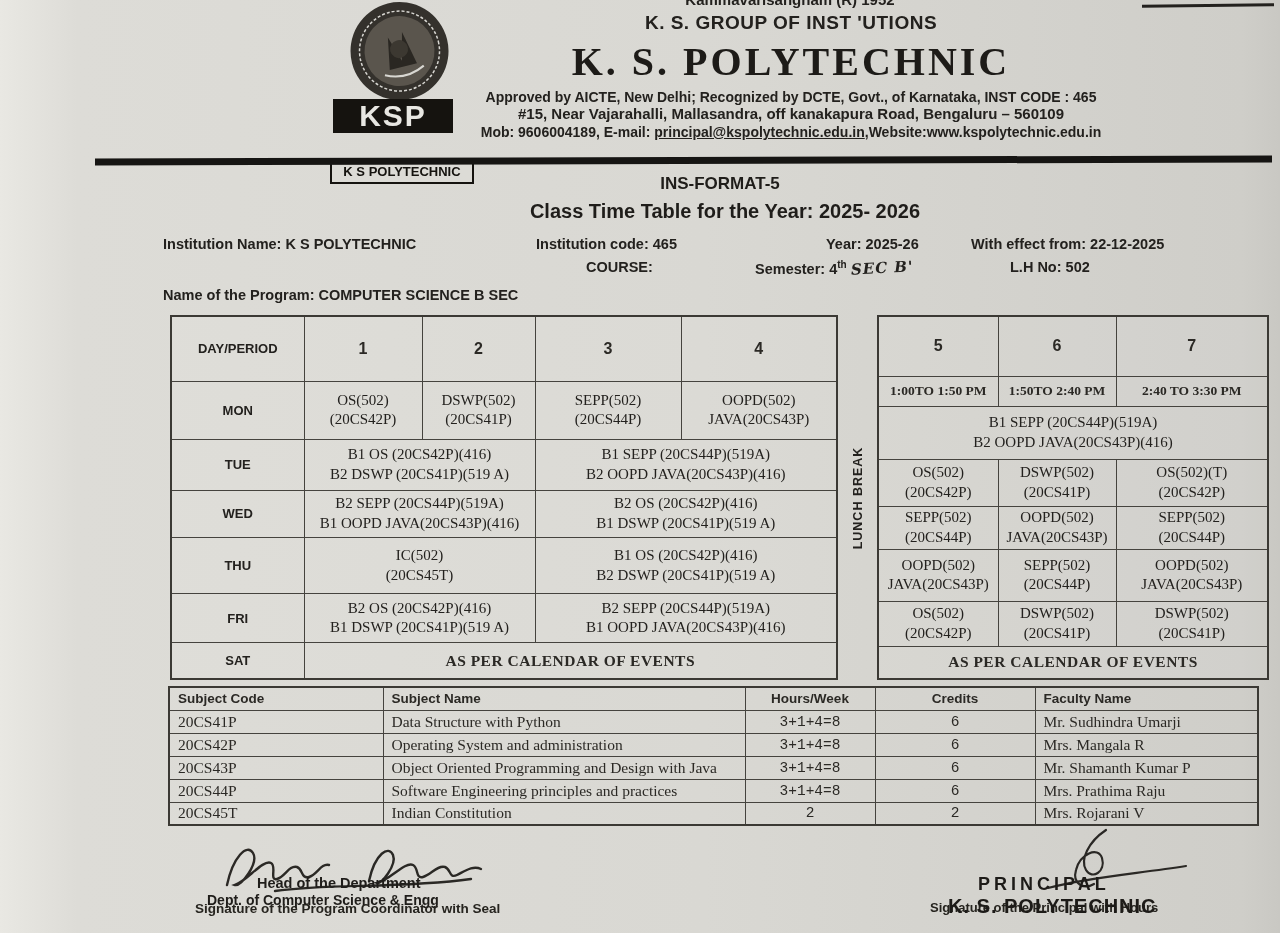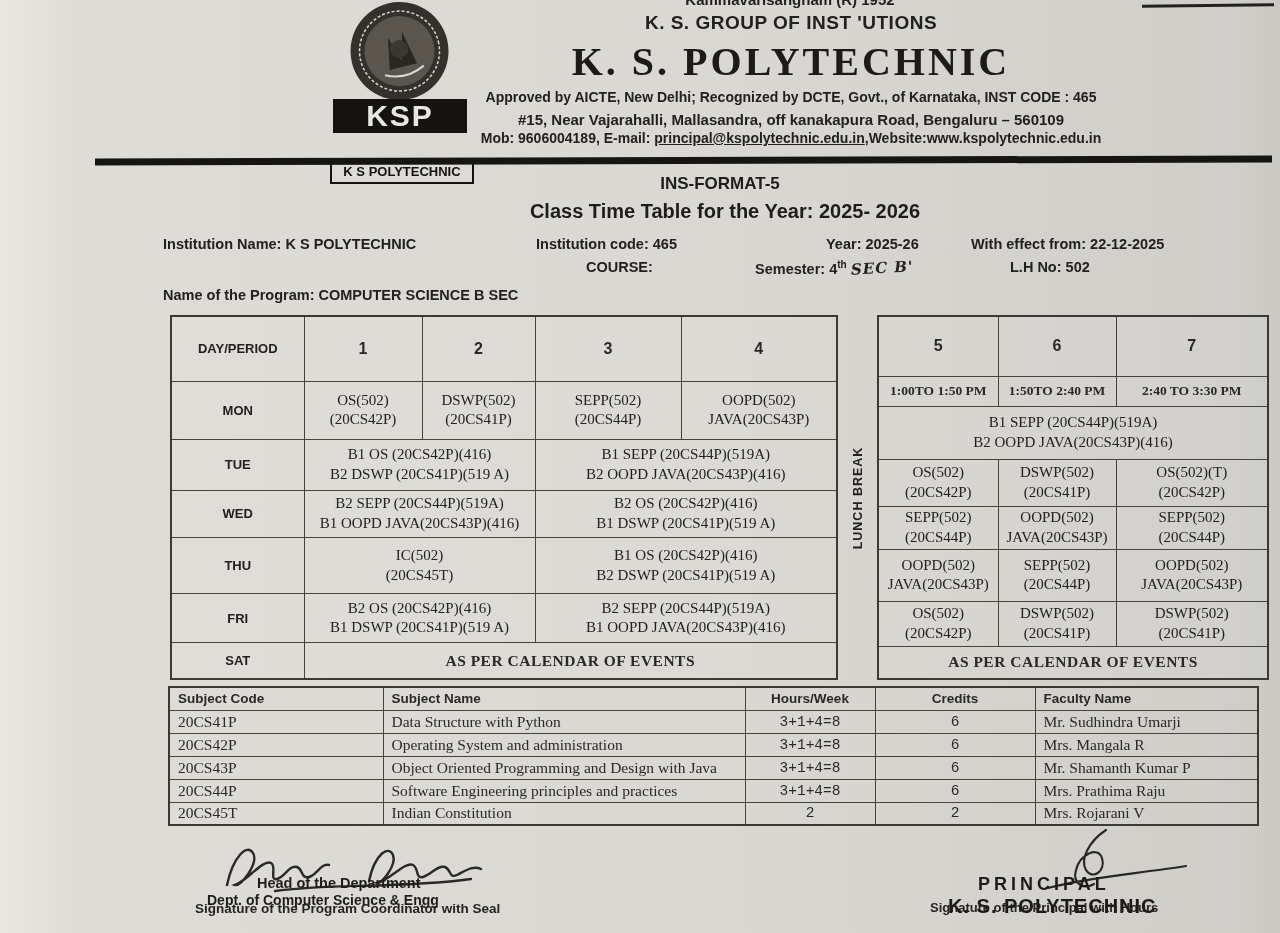--- a/index.html
+++ b/index.html
@@ -9,26 +9,26 @@
     font-family:"Liberation Sans",sans-serif;color:#2b2925;
   }
   .abs{position:absolute;}
   
   .top-cut{top:-9px;left:440px;width:700px;text-align:center;font-weight:bold;font-size:15px;color:#23211e;}
   .top-right-line{top:4px;left:1142px;width:132px;height:3px;background:#23211e;transform:rotate(-0.6deg);}
   .hdrblock{left:420px;top:0;width:742px;text-align:center;}
   .group-name{margin-top:12px;font-size:19px;font-weight:bold;letter-spacing:.5px;color:#23211e;}
   .inst-name{margin-top:4px;font-family:"Liberation Serif",serif;font-size:40px;font-weight:bold;letter-spacing:3px;color:#1d1b18;}
   .approval{margin-top:4px;font-size:14px;font-weight:bold;color:#23211e;}
-  .address{margin-top:6px;font-size:15px;font-weight:600;color:#23211e;}
+  .address{margin-top:0;font-size:15px;font-weight:600;color:#23211e;}
   .contact{margin-top:2px;font-size:14px;font-weight:600;color:#23211e;}
   .contact .email{text-decoration:underline;}
   .logo{left:330px;top:5px;width:142px;height:146px;}
   .logo .emblem{position:absolute;left:14px;top:-4px;}
-  .logo .kspbox{position:absolute;left:3px;top:94px;width:134px;height:34px;background:#15130f;color:#e8e7e2;
+  .logo .kspbox{position:absolute;left:3px;top:94px;width:120px;height:34px;background:#15130f;color:#e8e7e2;
     font-weight:bold;font-size:30px;letter-spacing:2px;text-align:center;line-height:34px;font-family:"Liberation Sans",sans-serif;}
   .logo .kspsub{position:absolute;left:0px;top:128px;width:140px;height:19px;background:#dcdbd6;border:2px solid #15130f;
     font-weight:bold;font-size:13px;text-align:center;line-height:18px;color:#15130f;margin-top:28px;}
   .rule{left:95px;top:157px;width:1177px;height:7px;background:#161513;transform:rotate(-0.15deg);}
   
   .fmt{left:440px;top:174px;width:560px;text-align:center;font-size:17px;font-weight:bold;color:#1f1d1a;}
   .main-title{left:440px;top:200px;width:570px;text-align:center;font-size:20px;font-weight:bold;color:#1f1d1a;}
   .meta{font-size:14.5px;font-weight:bold;color:#23211e;white-space:nowrap;}
   .hand{font-family:"DejaVu Serif",serif;font-style:italic;font-weight:600;font-size:15px;letter-spacing:1px;display:inline-block;transform:rotate(-3deg) translateY(-1px);}
   sup{font-size:10px;}

